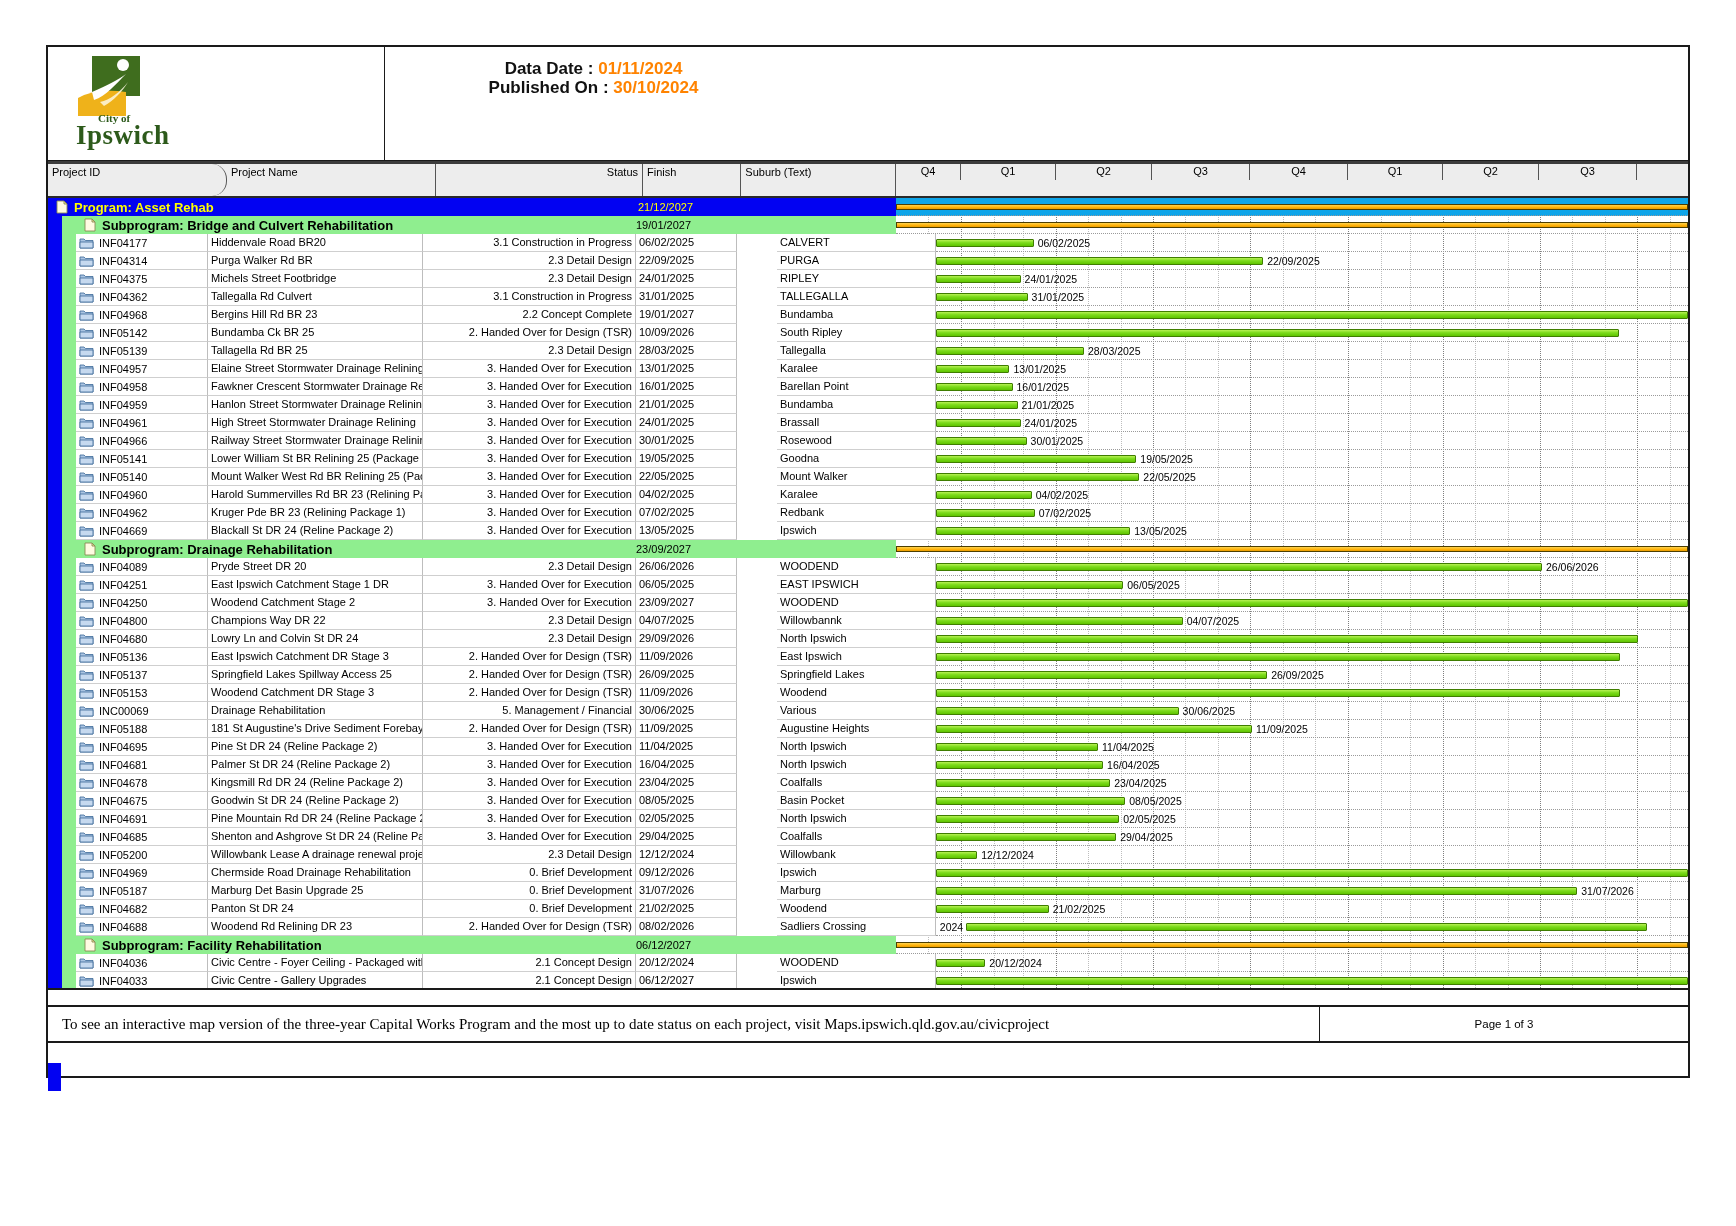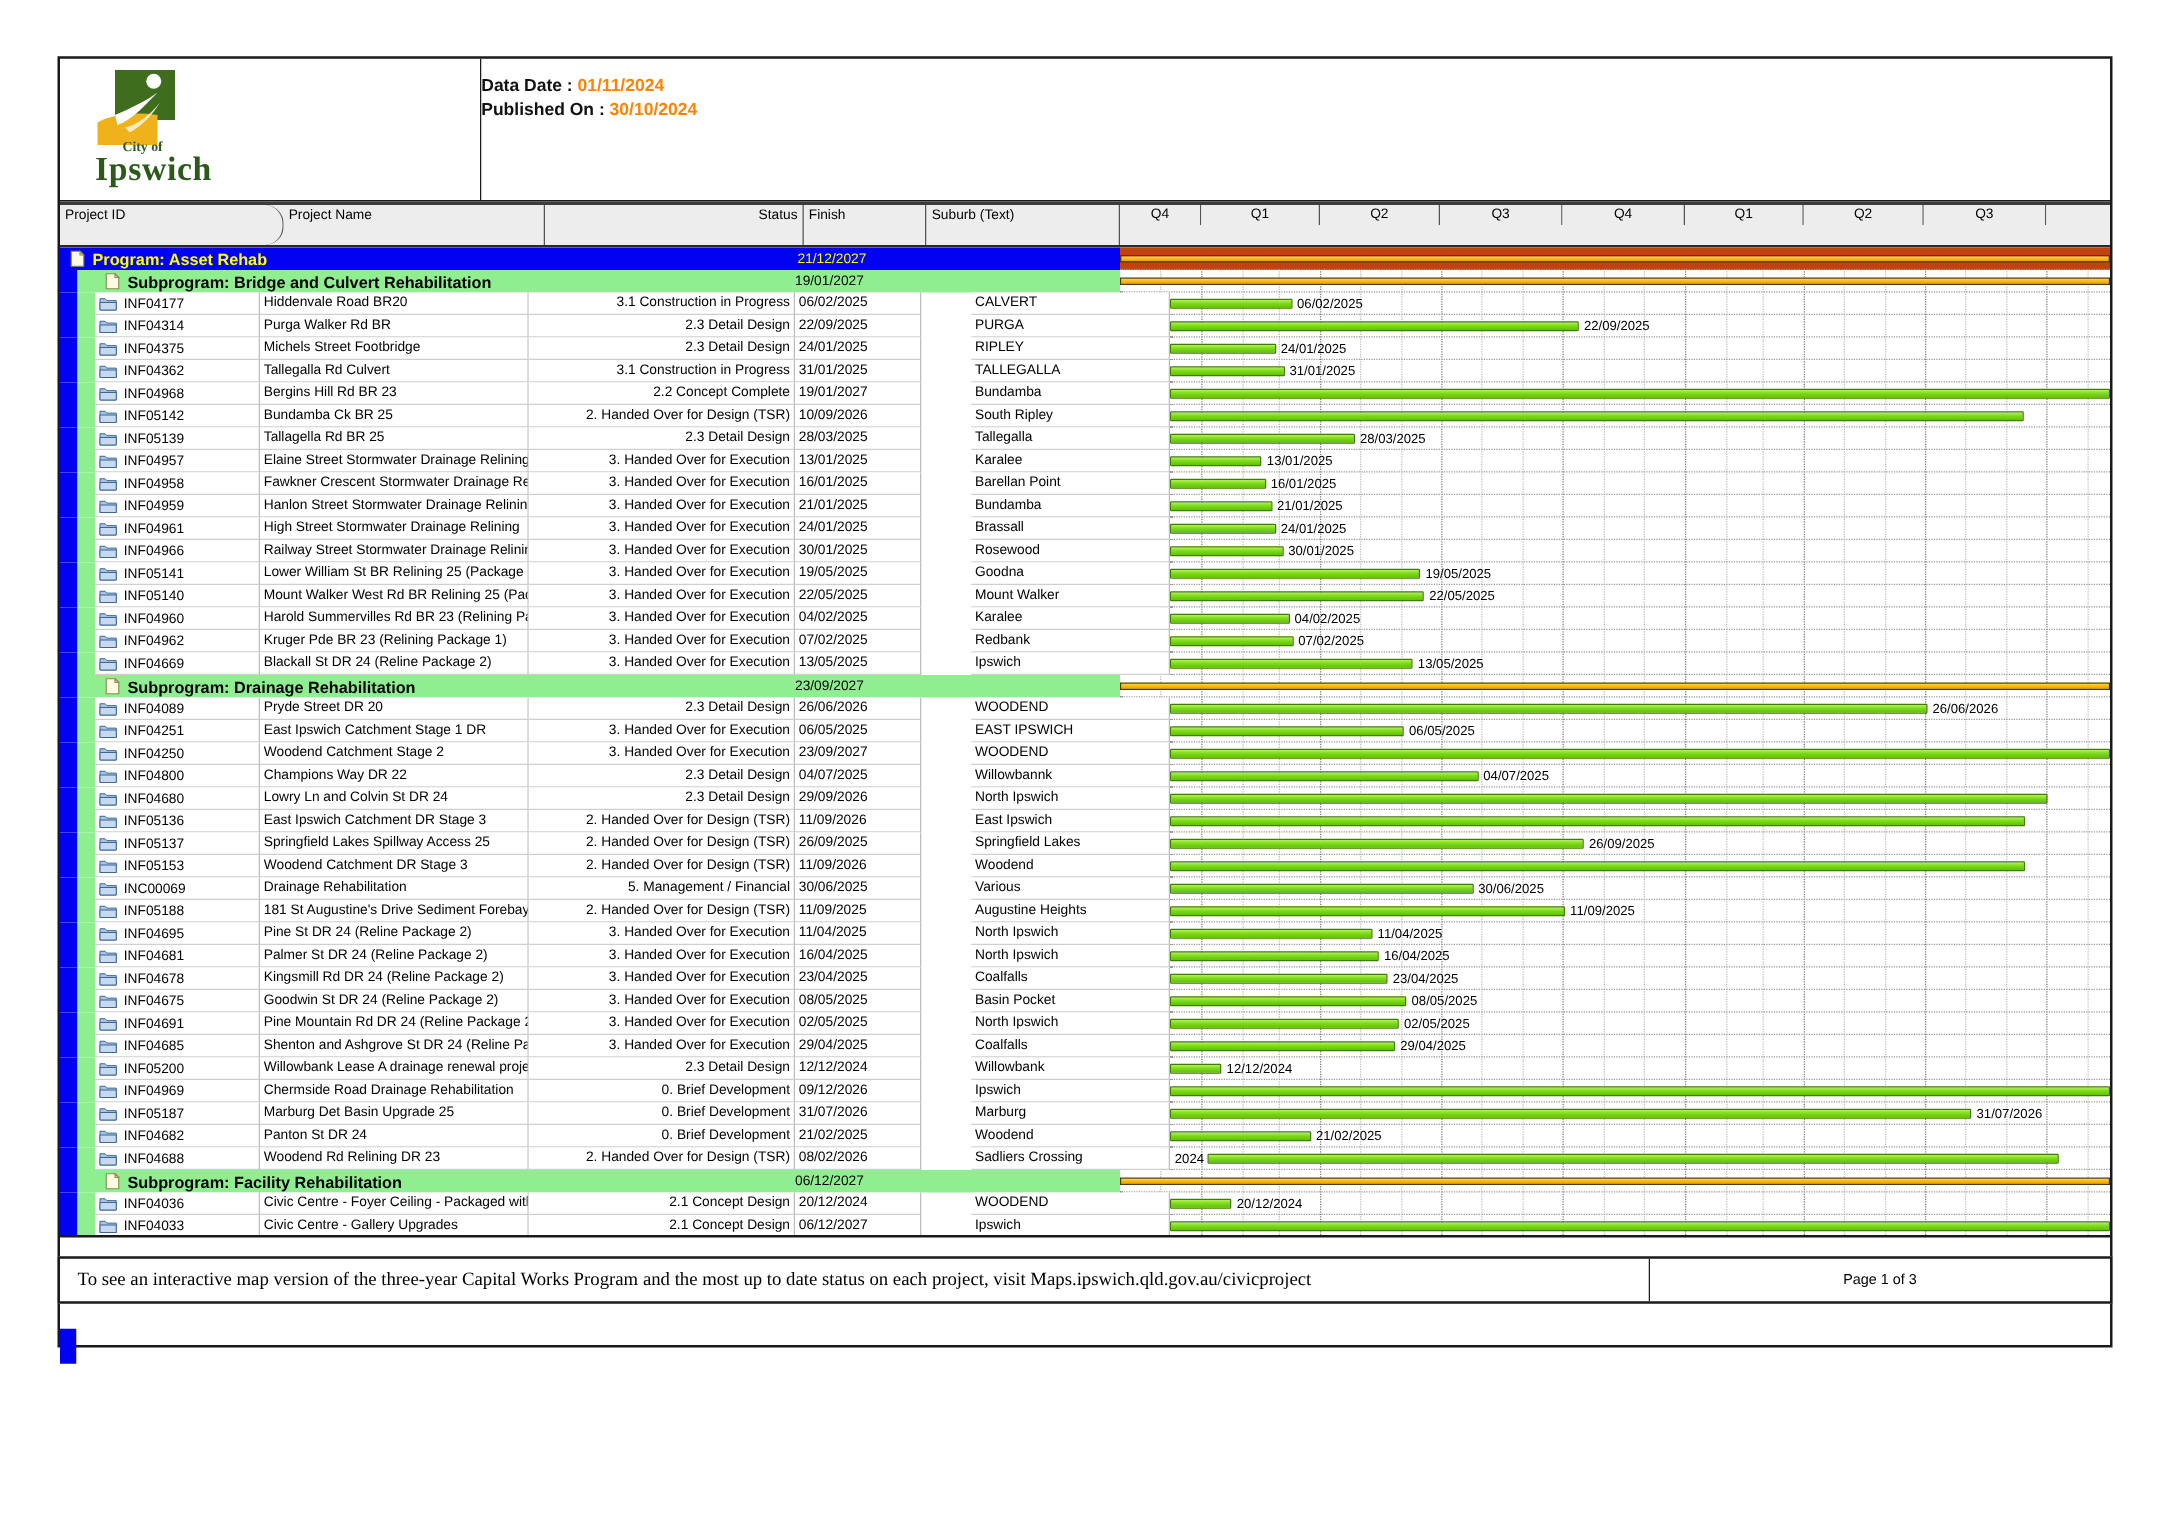--- a/index.html
+++ b/index.html
@@ -9,21 +9,21 @@
 
   
   .top-band { display:flex; height:114px; border-bottom:1px solid #1a1a1a; }
   .logo-cell { width:337px; border-right:1px solid #1a1a1a; display:flex; align-items:center; padding-left:28px; }
   .logo-wrap { display:flex; flex-direction:column; align-items:flex-start;text-align:right; }
   .logo-text-cityof { font-family:"Liberation Serif", serif; font-size:11px; color:#2d5a1b; margin:-6px 0 -4px 22px; font-weight:bold;}
   .logo-text-ipswich { font-family:"Liberation Serif", serif; font-size:27px; color:#2d5a1b; font-weight:bold; letter-spacing:0.5px; }
   .title-cell { flex:1; border-right:1px solid #1a1a1a; display:flex; flex-direction:column; align-items:center; justify-content:center; }
   .report-title { font-family:"Liberation Serif", serif; font-size:22px; color:#089a45; }
   .report-subtitle { font-family:"Liberation Serif", serif; font-size:16px; color:#111; margin-top:4px; }
-  .dates-cell { width:433px; padding:12px 16px 0 0; text-align:left; font-size:14px; line-height:19px; }
+  .dates-cell { width:433px; padding:12px 16px 0 0; text-align:center; font-size:17px; line-height:19px; }
   .date-label { font-weight:bold; color:#111; }
   .date-value { font-weight:bold; color:#ff8300; }
 
   
   .table-header { display:flex; height:37px; border-top:3px solid #3c3c3c; border-bottom:2px solid #2a2a2a; background:#ededed; font-size:11px; }
   .th { border-right:1px solid #555; padding:2px 4px; white-space:nowrap; overflow:hidden; }
   .th-id { width:184px;border-radius:15px; } .th-name { width:215px; } .th-status { width:213px; text-align:right; } .th-finish { width:101px; } .th-suburb { width:159px; }
   .gantt-header { width:792px; display:flex; flex-direction:column; }
   .year-row, .quarter-row { display:flex; }
   .year-row { height:18px; border-bottom:1px solid #555; }
@@ -40,21 +40,21 @@
   .cell { border-right:1px solid #bdbdbd; border-bottom:1px solid #cfcfcf; font-size:11px; line-height:16px; padding:0 3px; white-space:nowrap; overflow:hidden; background:#fff; }
   .strip { border:none; padding:0; }
   .strip-blue { width:14px; background:#0202f2; }
   .strip-green { width:14px; background:#8fee8f; }
   .c-id { width:132px; display:flex; align-items:center; gap:5px; }
   .c-name { width:215px; } .c-status { width:213px; text-align:right; } .c-finish { width:101px; } .c-suburb { width:159px;margin-left:40px; }
   .gantt { position:relative; flex:1; background:transparent; border-bottom:1px dotted #9a9a9a; overflow:hidden; }
   .bar { position:absolute; top:50%; transform:translateY(-50%); height:8px; background:linear-gradient(180deg,#b7f153 0%,#7cdb1c 45%,#5fc400 100%); border:1px solid #3f7d00; border-radius:1px; }
   .group-bar { position:absolute; top:50%; transform:translateY(-50%); height:6px; background:linear-gradient(180deg,#ffd34d,#ffb108 60%,#e89c00); border:1px solid #4d3e00; }
   .bar-label { position:absolute; top:50%; transform:translateY(-50%); font-size:10.5px; white-space:nowrap; }
-  .row-program { background:#c2410c; color:#ffff00; font-weight:bold; }
+  .row-program { background:#0ea5e9; color:#ffff00; font-weight:bold; }
   .prog-left { position:relative; width:848px; background:#0202f2; display:flex; align-items:center; border:none; }
   .prog-icon { margin-left:8px; }
   .prog-label { font-size:13px; margin-left:6px; }
   .prog-finish { position:absolute; left:590px; font-size:11px; font-weight:normal; color:#ffff00; }
   .row-subprogram .sub-left { position:relative; width:834px; background:#8fee8f; display:flex; align-items:center; border:none; color:#000; }
   .sub-icon { margin-left:22px; }
   .sub-label { font-size:13px; font-weight:bold; margin-left:6px; }
   .sub-finish { position:absolute; left:574px; font-size:11px; font-weight:normal; }
 
   

